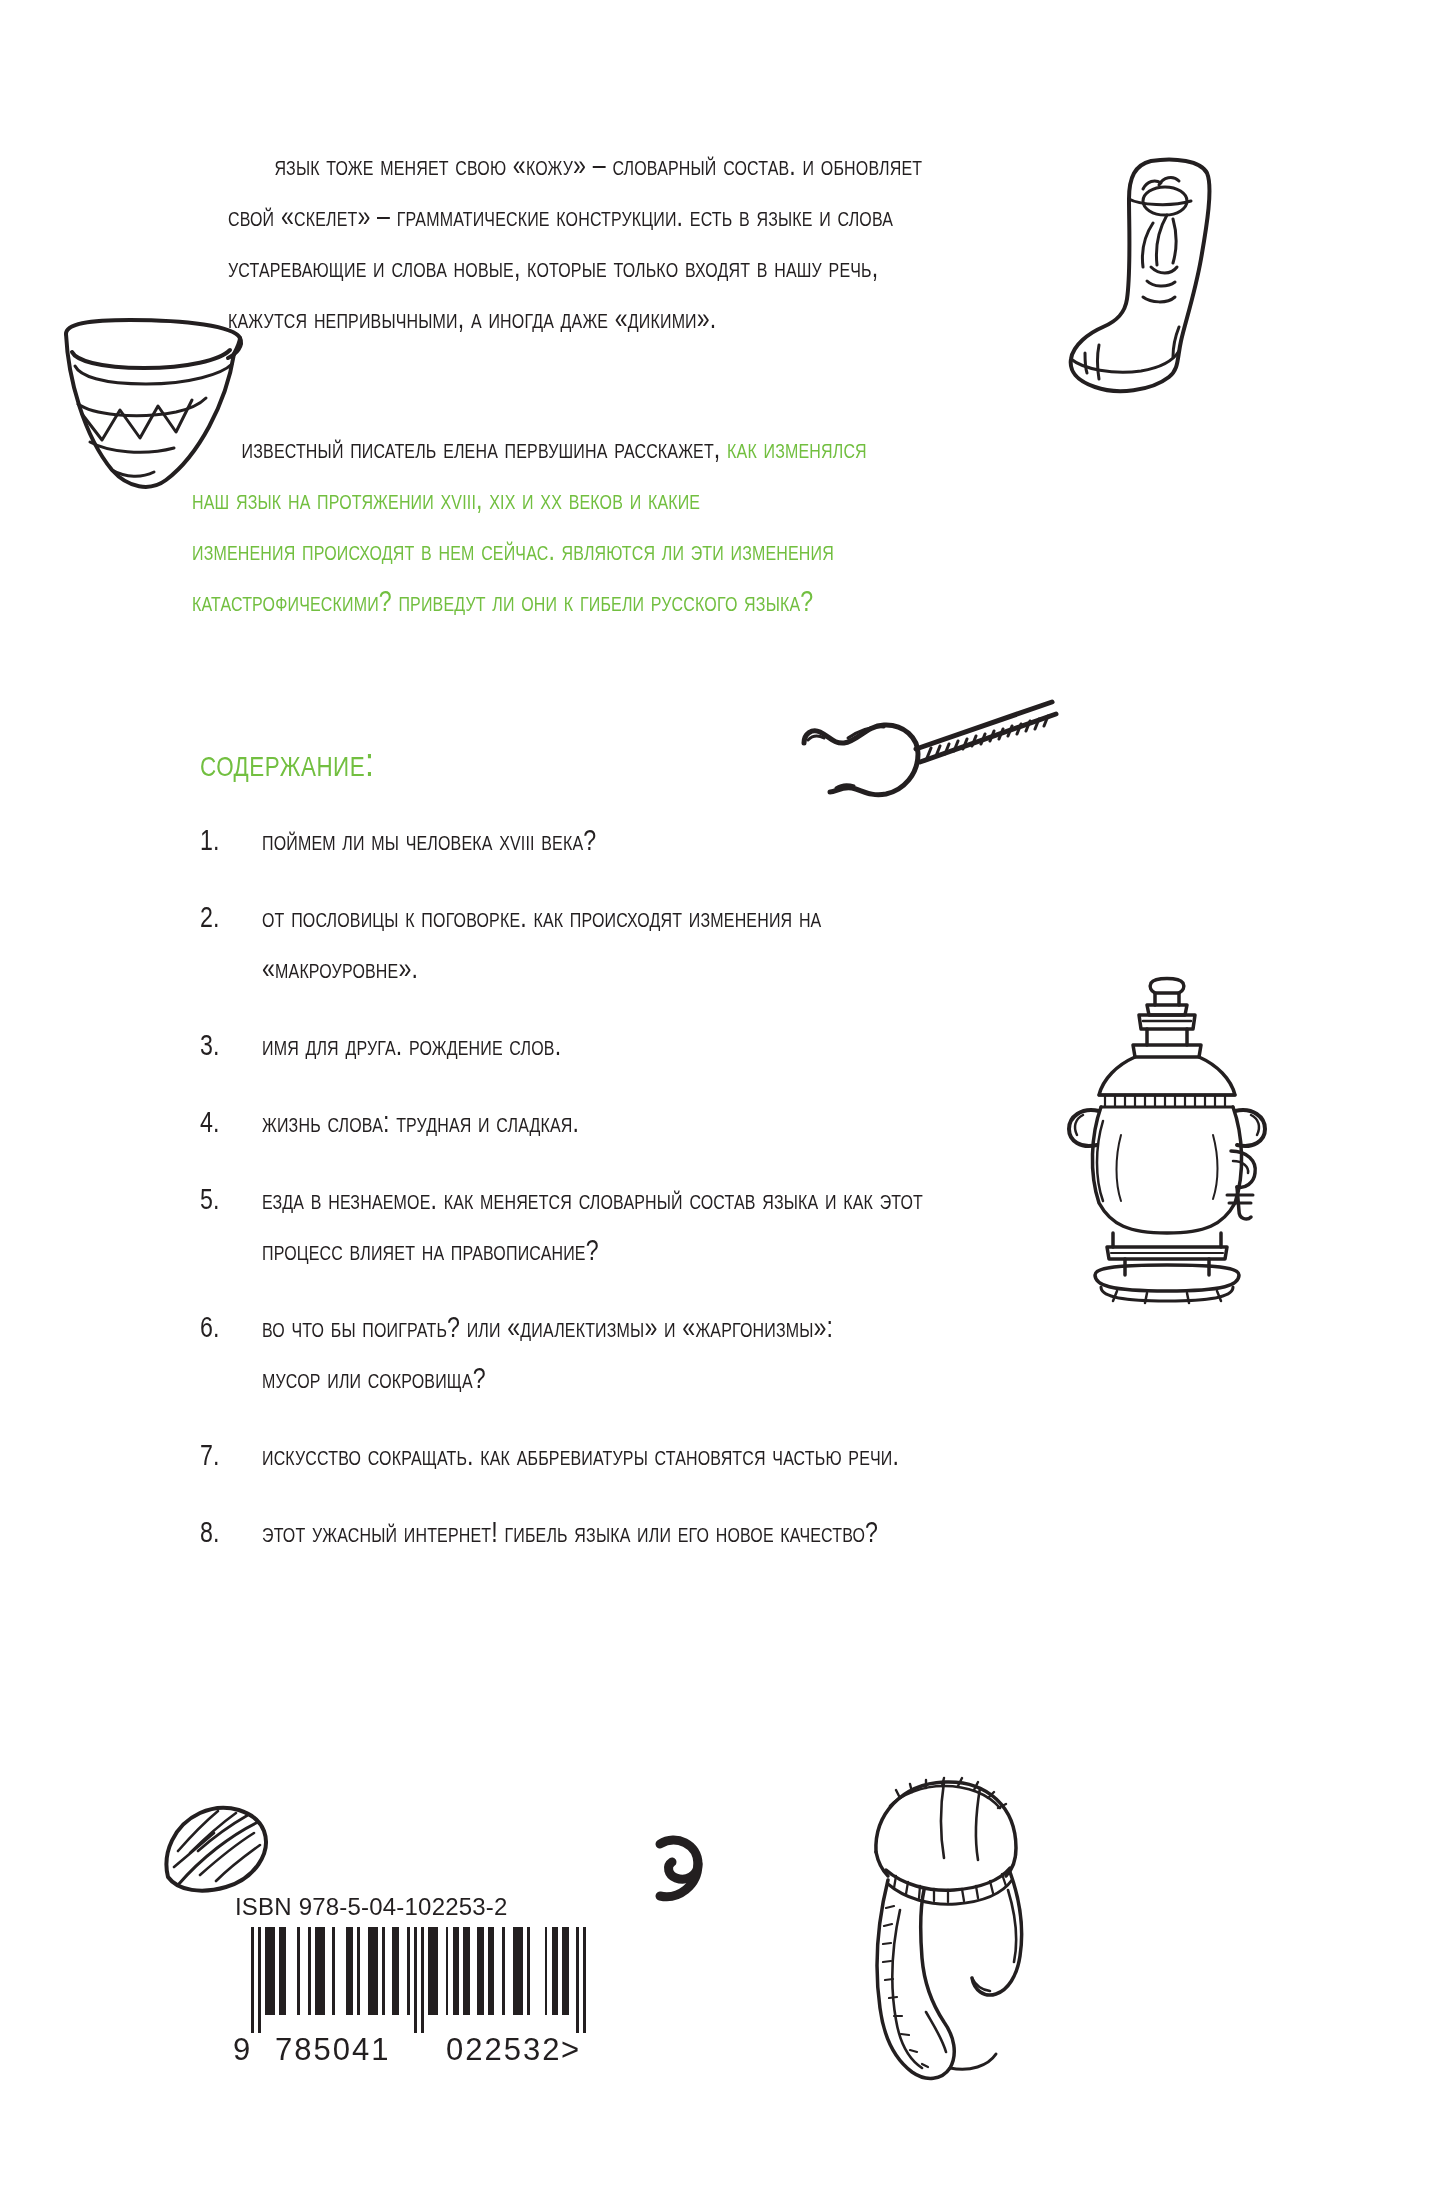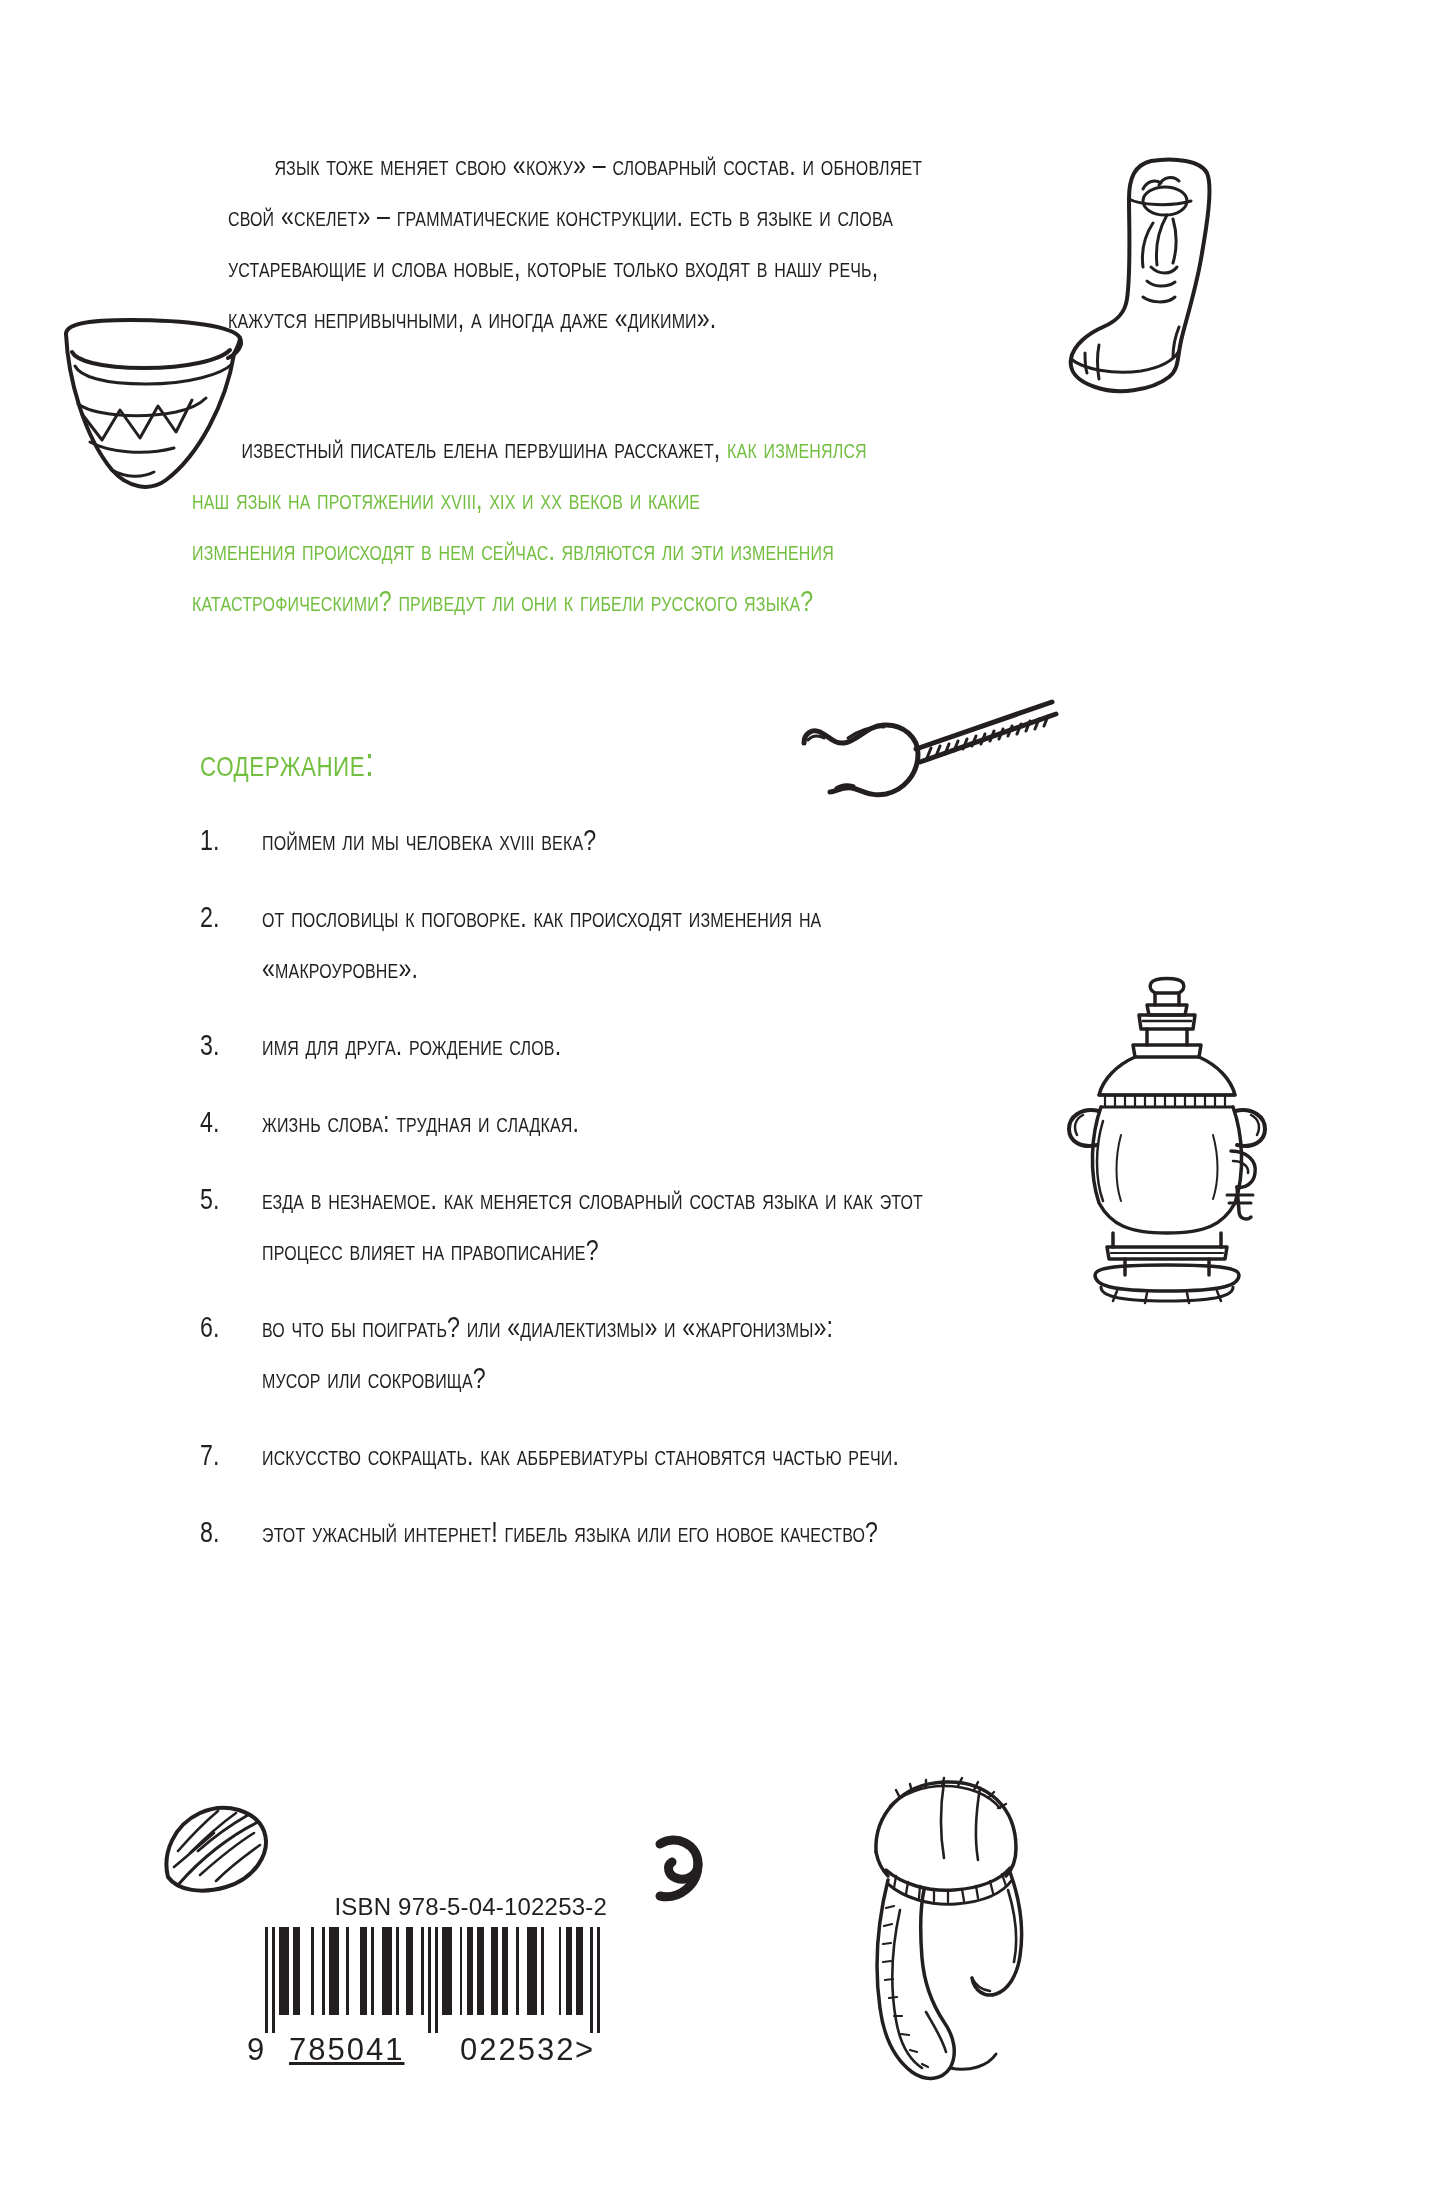--- a/index.html
+++ b/index.html
@@ -119,24 +119,23 @@
   
   #publisher-logo {
     position: absolute;
     left: 648px;
     top: 1830px;
   }
 
   
   #barcode-block {
     position: absolute;
-    left: 247px;
+    left: 233px;
     top: 1893px;
     width: 360px;
-    text-align: right;
   }
   #isbn-text {
     font-family: "Liberation Sans", sans-serif;
     font-size: 24px;
     letter-spacing: 0.2px;
     color: #231f20;
     margin: 0 0 6px 2px;
   }
   #barcode-graphic {
     position: relative;
@@ -156,21 +155,21 @@
   }
   #barcode-digits span {
     position: absolute;
     font-family: "Liberation Sans", sans-serif;
     font-size: 31px;
     color: #231f20;
     letter-spacing: 2px;
     white-space: nowrap;
   }
   #bc-lead  { left: 0px;   top: 0; }
-  #bc-left  { left: 42px;  top: 0; text-decoration: underline; }
+  #bc-left  { left: 42px;  top: 0; }
   #bc-right { left: 186px; top: 0; margin-left: 27px; }
   #bc-trail { left: 328px; top: 0; }
 </style>
 </head>
 <body>
 
 <div class="page">
 
   <div class="para" id="para-intro">
     <div class="l1">Язык тоже  меняет  свою «кожу» – словарный состав. И обновляет</div>

